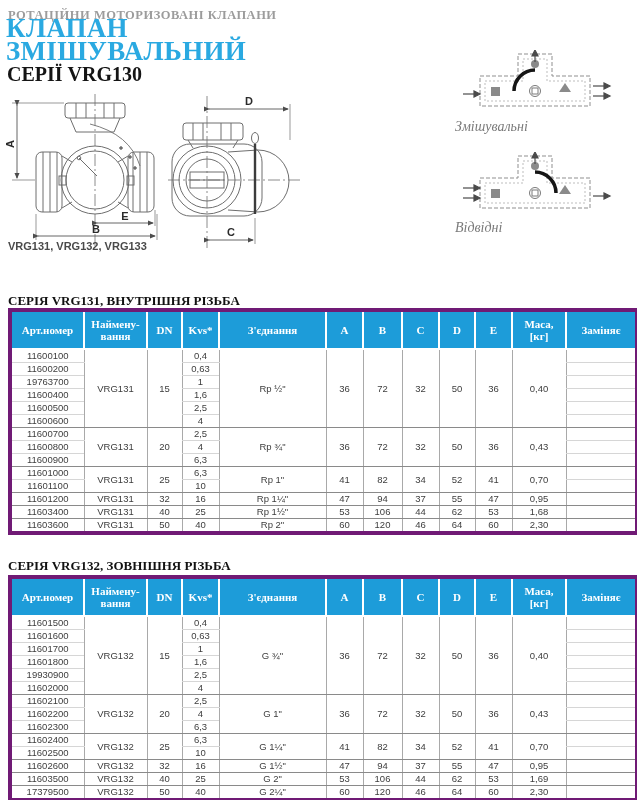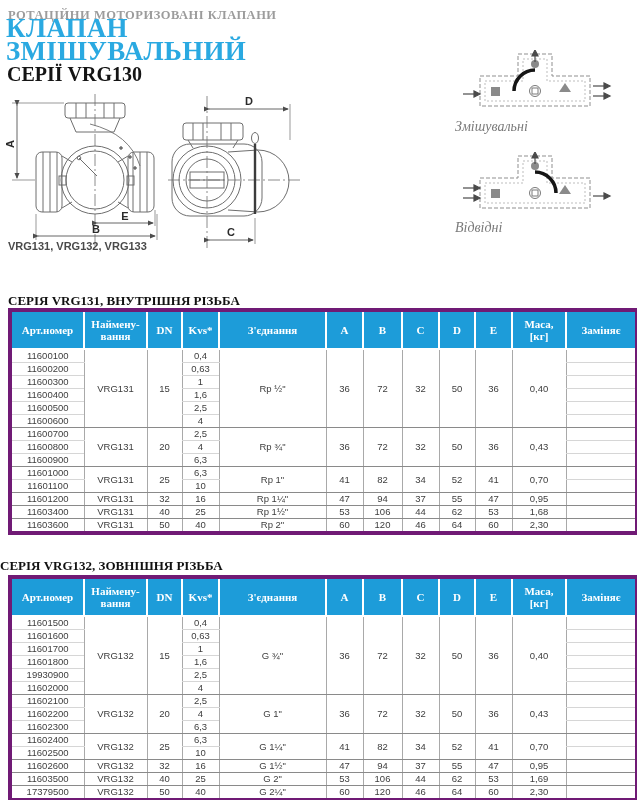--- a/index.html
+++ b/index.html
@@ -250,21 +250,21 @@
           <td class="dark" rowspan="6">36</td>
           <td class="dark" rowspan="6">0,40</td>
           <td class="light"></td>
         </tr>
         <tr>
           <td class="light">11600200</td>
           <td class="light">0,63</td>
           <td class="light"></td>
         </tr>
         <tr>
-          <td class="light">11600300</td>
+          <td class="light">19763700</td>
           <td class="light">1</td>
           <td class="light"></td>
         </tr>
         <tr>
           <td class="light">11600400</td>
           <td class="light">1,6</td>
           <td class="light"></td>
         </tr>
         <tr>
           <td class="light">11600500</td>
@@ -358,21 +358,21 @@
           <td class="dark" rowspan="1">46</td>
           <td class="dark" rowspan="1">64</td>
           <td class="dark" rowspan="1">60</td>
           <td class="dark" rowspan="1">2,30</td>
           <td class="dark"></td>
         </tr>
       </tbody>
     </table>
   </div>
 
-<div class="abs section-title" style="left:0;top:558px">СЕРІЯ VRG132, ЗОВНІШНЯ РІЗЬБА</div>
+<div class="abs section-title" style="left:8px;top:558px">СЕРІЯ VRG132, ЗОВНІШНЯ РІЗЬБА</div>
 <div class="abs" style="left:8px;top:575px" id="table-host-1">
     <table class="spec">
       <colgroup>
         <col style="width: 74px;">
         <col style="width: 63px;">
         <col style="width: 35px;">
         <col style="width: 37px;">
         <col style="width: 107px;">
         <col style="width: 37px;">
         <col style="width: 39px;">

